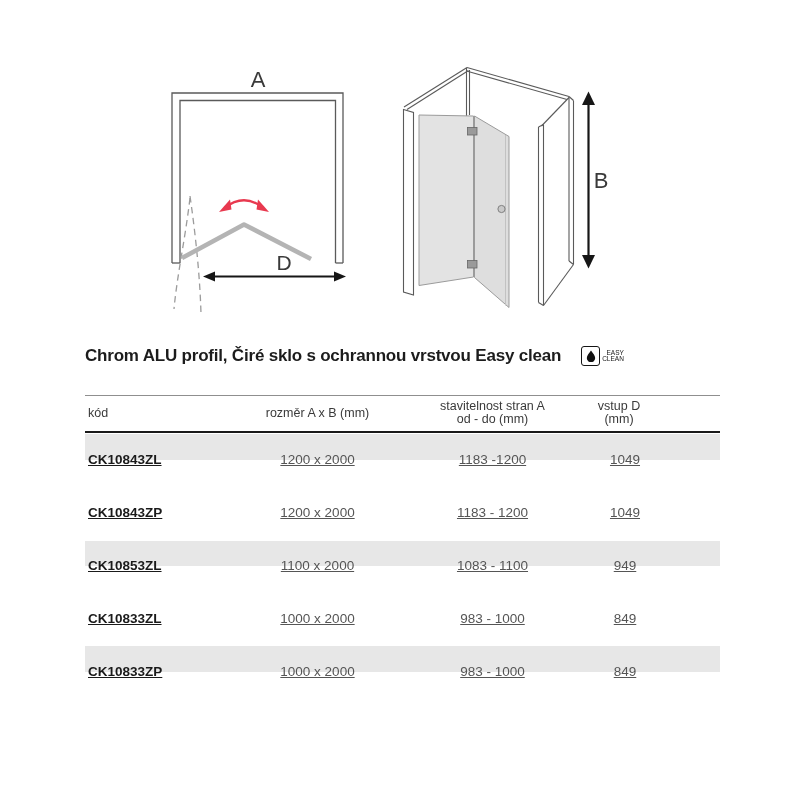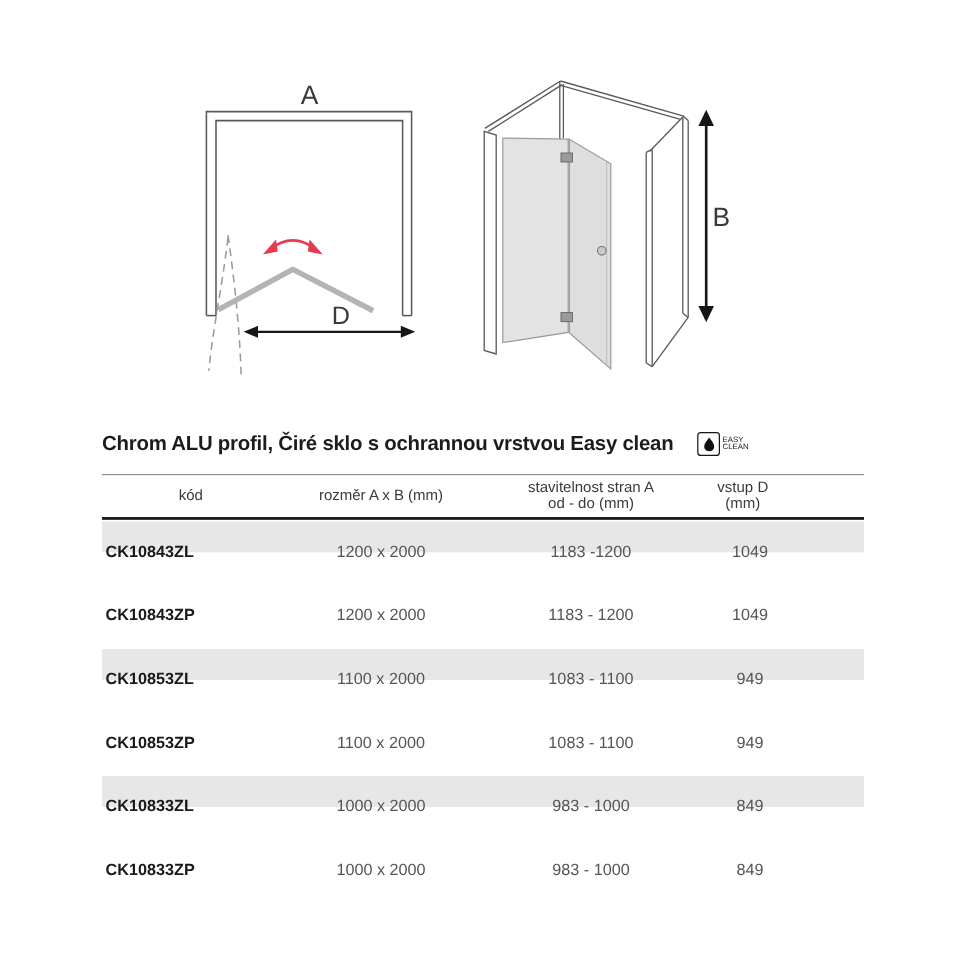--- a/index.html
+++ b/index.html
@@ -4,22 +4,22 @@
 <style>
   html,body{margin:0;padding:0;background:#ffffff;}
   .page{
     position:relative;width:800px;height:800px;background:#ffffff;overflow:hidden;
     font-family:"Liberation Sans", sans-serif;
   }
   svg text{font-family:"Liberation Sans", sans-serif;}
 
   
   .title-row{
-    position:absolute;left:85px;top:359px;width:650px;
-    display:flex;align-items:center;gap:20px;
+    position:absolute;left:85px;top:345px;width:650px;
+    display:flex;align-items:center;gap:20px;text-align:right;
   }
   .title-row h2{
     margin:0;font-size:17px;line-height:22px;font-weight:bold;color:#1c1c1c;
     letter-spacing:-0.2px;white-space:nowrap;
   }
   .ec-badge{display:flex;align-items:center;gap:2px;}
   .ec-box{
     width:17px;height:18px;border:1.6px solid #151515;border-radius:3px;
     display:flex;align-items:center;justify-content:center;background:#fff;
   }
@@ -31,23 +31,23 @@
   table.spec{
     width:635px;border-collapse:collapse;table-layout:fixed;
     font-size:13.5px;color:#555;
   }
   table.spec th{
     font-weight:normal;font-size:12.5px;color:#3a3a3a;line-height:13px;
     vertical-align:middle;padding:4px 0 5px 0;
     border-top:1px solid #8f8f8f;border-bottom:2.5px solid #1a1a1a;
     text-align:center;
   }
-  table.spec th.col-code{text-align:center;padding-left:3px;}
+  table.spec th.col-code{text-align:left;padding-left:3px;}
   table.spec td{
-    height:29px;padding:12px;text-align:center;vertical-align:middle;
+    height:29px;padding:12px;text-align:center;vertical-align:middle;text-decoration:underline;
   }
   table.spec td.col-code{
     text-align:left;padding-left:3px;font-weight:bold;color:#1a1a1a;
   }
   table.spec th.col-entry, table.spec td.col-entry{padding-right:62px;}
   table.spec tbody tr:nth-child(odd) td{
     background:linear-gradient(to bottom,#ffffff 1.5px,#e7e7e7 1.5px,#e7e7e7 27.5px,#ffffff 27.5px);
   }
 
   .diagram{position:absolute;}
@@ -187,26 +187,20 @@
           <td>1183 - 1200</td>
           <td class="col-entry">1049</td>
         </tr>
         <tr>
           <td class="col-code">CK10853ZL</td>
           <td>1100 x 2000</td>
           <td>1083 - 1100</td>
           <td class="col-entry">949</td>
         </tr>
         <tr>
-          <td class="col-code">CK10853ZP</td>
-          <td>1100 x 2000</td>
-          <td>1083 - 1100</td>
-          <td class="col-entry">949</td>
-        </tr>
-        <tr>
           <td class="col-code">CK10833ZL</td>
           <td>1000 x 2000</td>
           <td>983 - 1000</td>
           <td class="col-entry">849</td>
         </tr>
         <tr>
           <td class="col-code">CK10833ZP</td>
           <td>1000 x 2000</td>
           <td>983 - 1000</td>
           <td class="col-entry">849</td>

